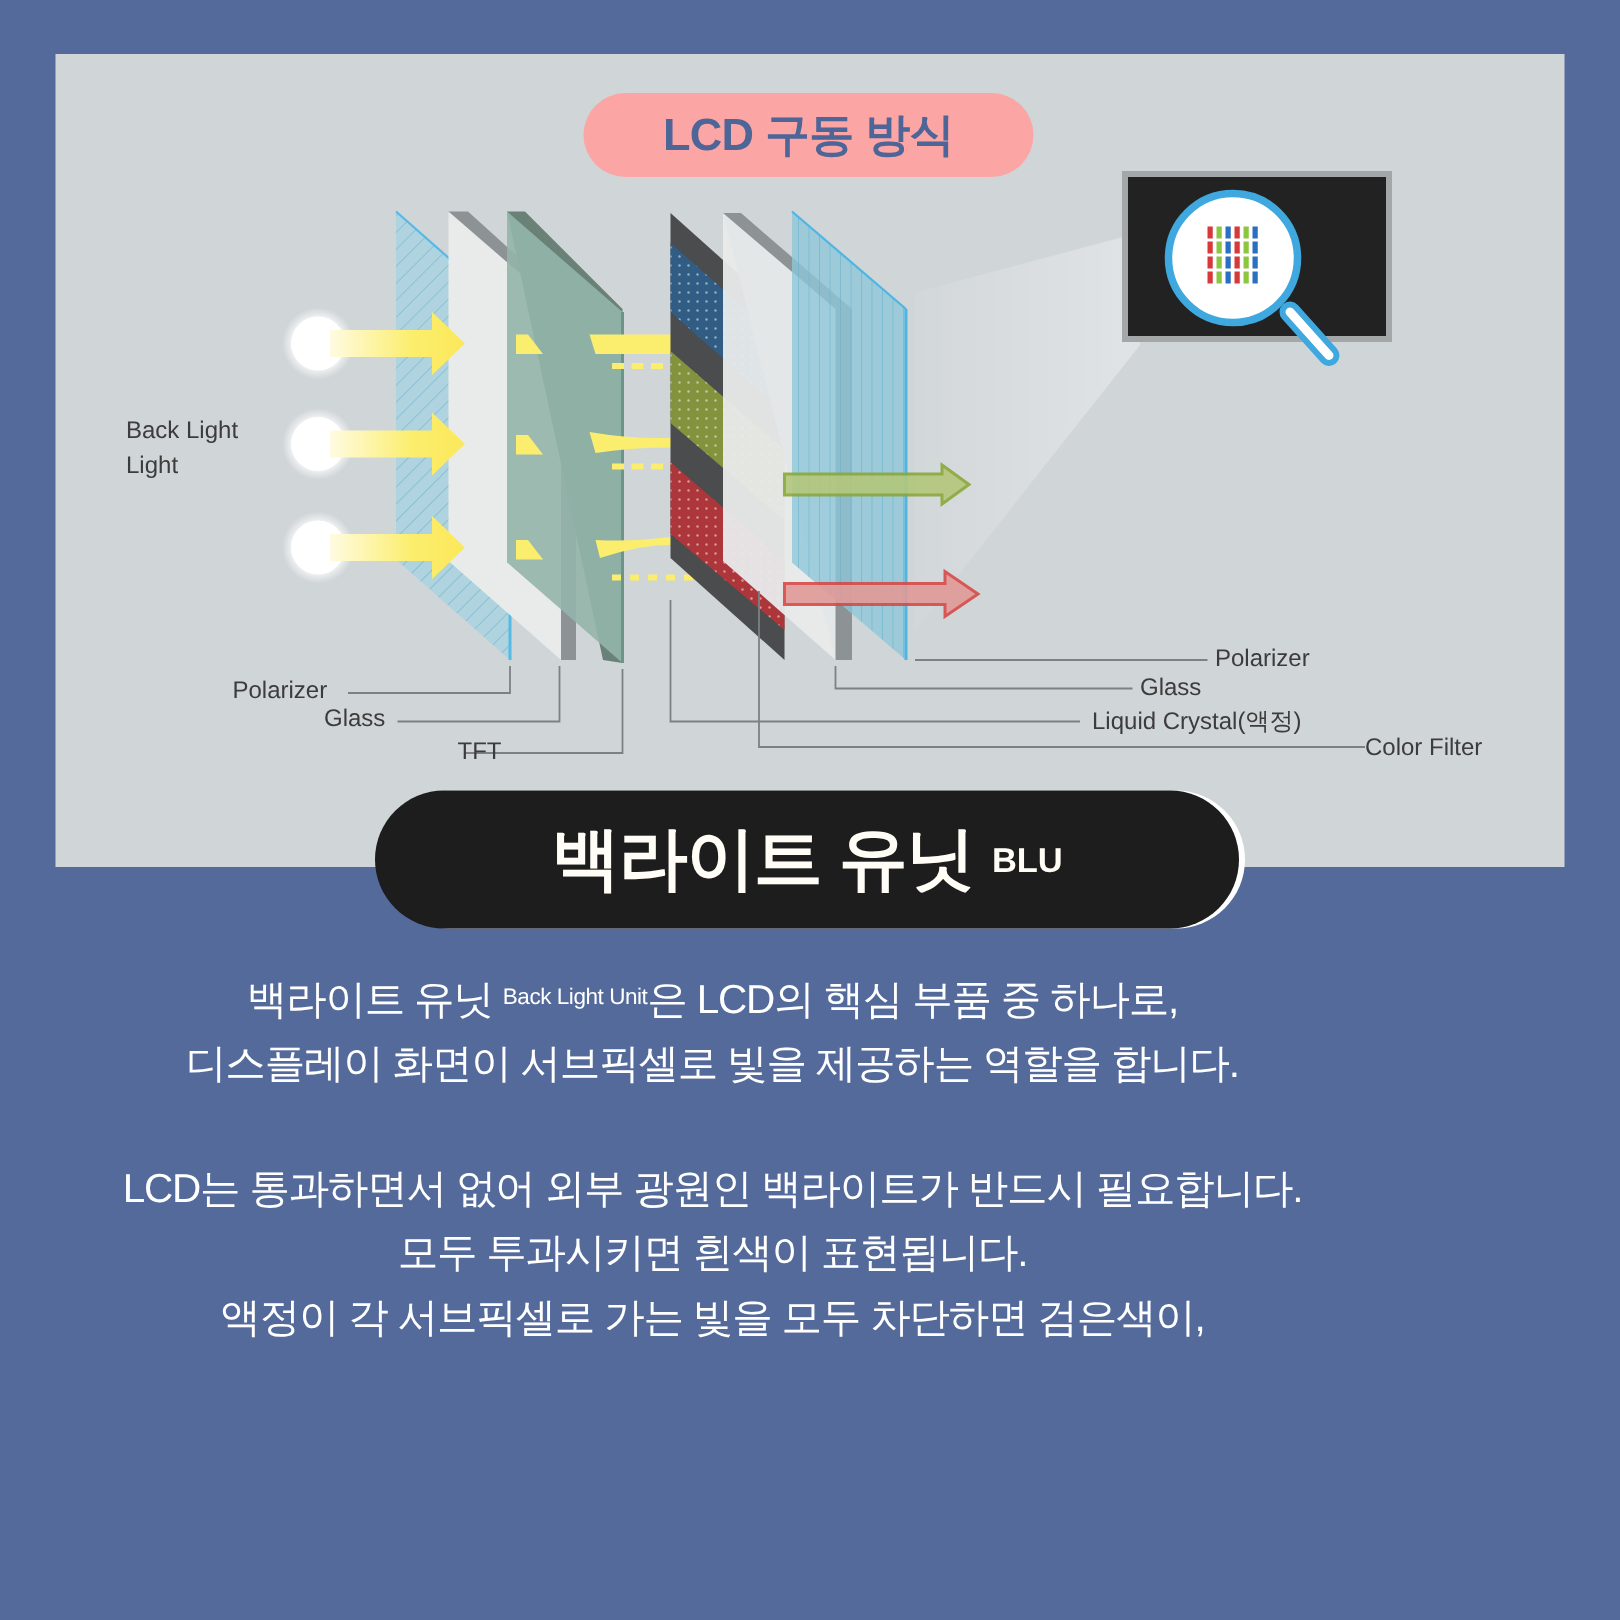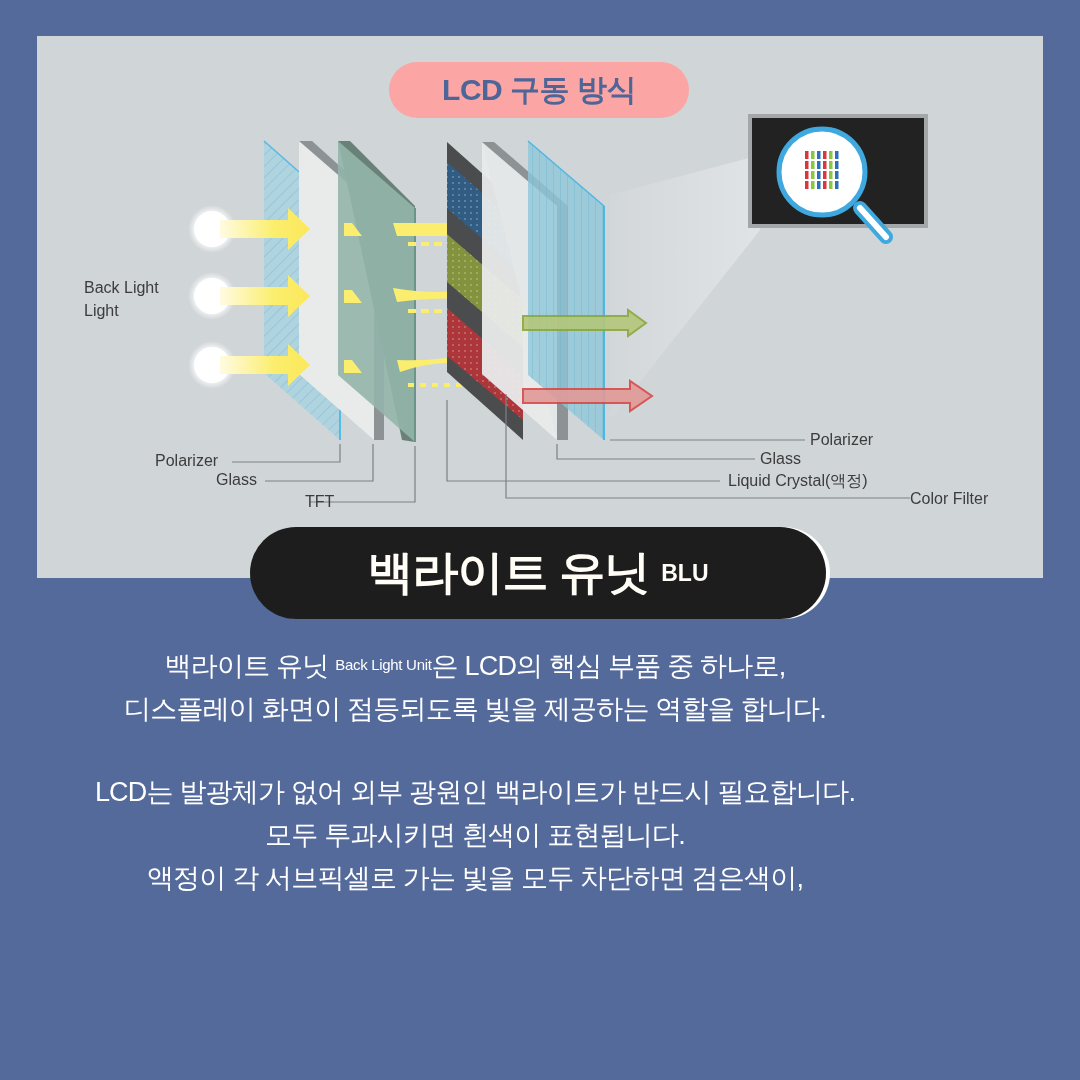--- a/index.html
+++ b/index.html
@@ -226,20 +226,20 @@
 <div class="heading-pill">
   <span class="main">백라이트 유닛</span>
   <span class="sub">BLU</span>
 </div>
 
 <div class="body-text" style="top:645px;">
   <p>
     <span>백라이트 유닛</span>
     <span class="sup">Back Light Unit</span><span>은 LCD의 핵심 부품 중 하나로,</span>
   </p>
-  <p>디스플레이 화면이 점등되도록 빛을 제공하는 역할을 합니다.</p>
+  <p>디스플레이 화면이 서브픽셀로 빛을 제공하는 역할을 합니다.</p>
 </div>
 
 <div class="body-text" style="top:771px;">
-  <p>LCD는 발광체가 없어 외부 광원인 백라이트가 반드시 필요합니다.</p>
+  <p>LCD는 통과하면서 없어 외부 광원인 백라이트가 반드시 필요합니다.</p>
   <p>모두 투과시키면 흰색이 표현됩니다.</p>
   <p>액정이 각 서브픽셀로 가는 빛을 모두 차단하면 검은색이,</p>
 </div>
 
 </body></html>

